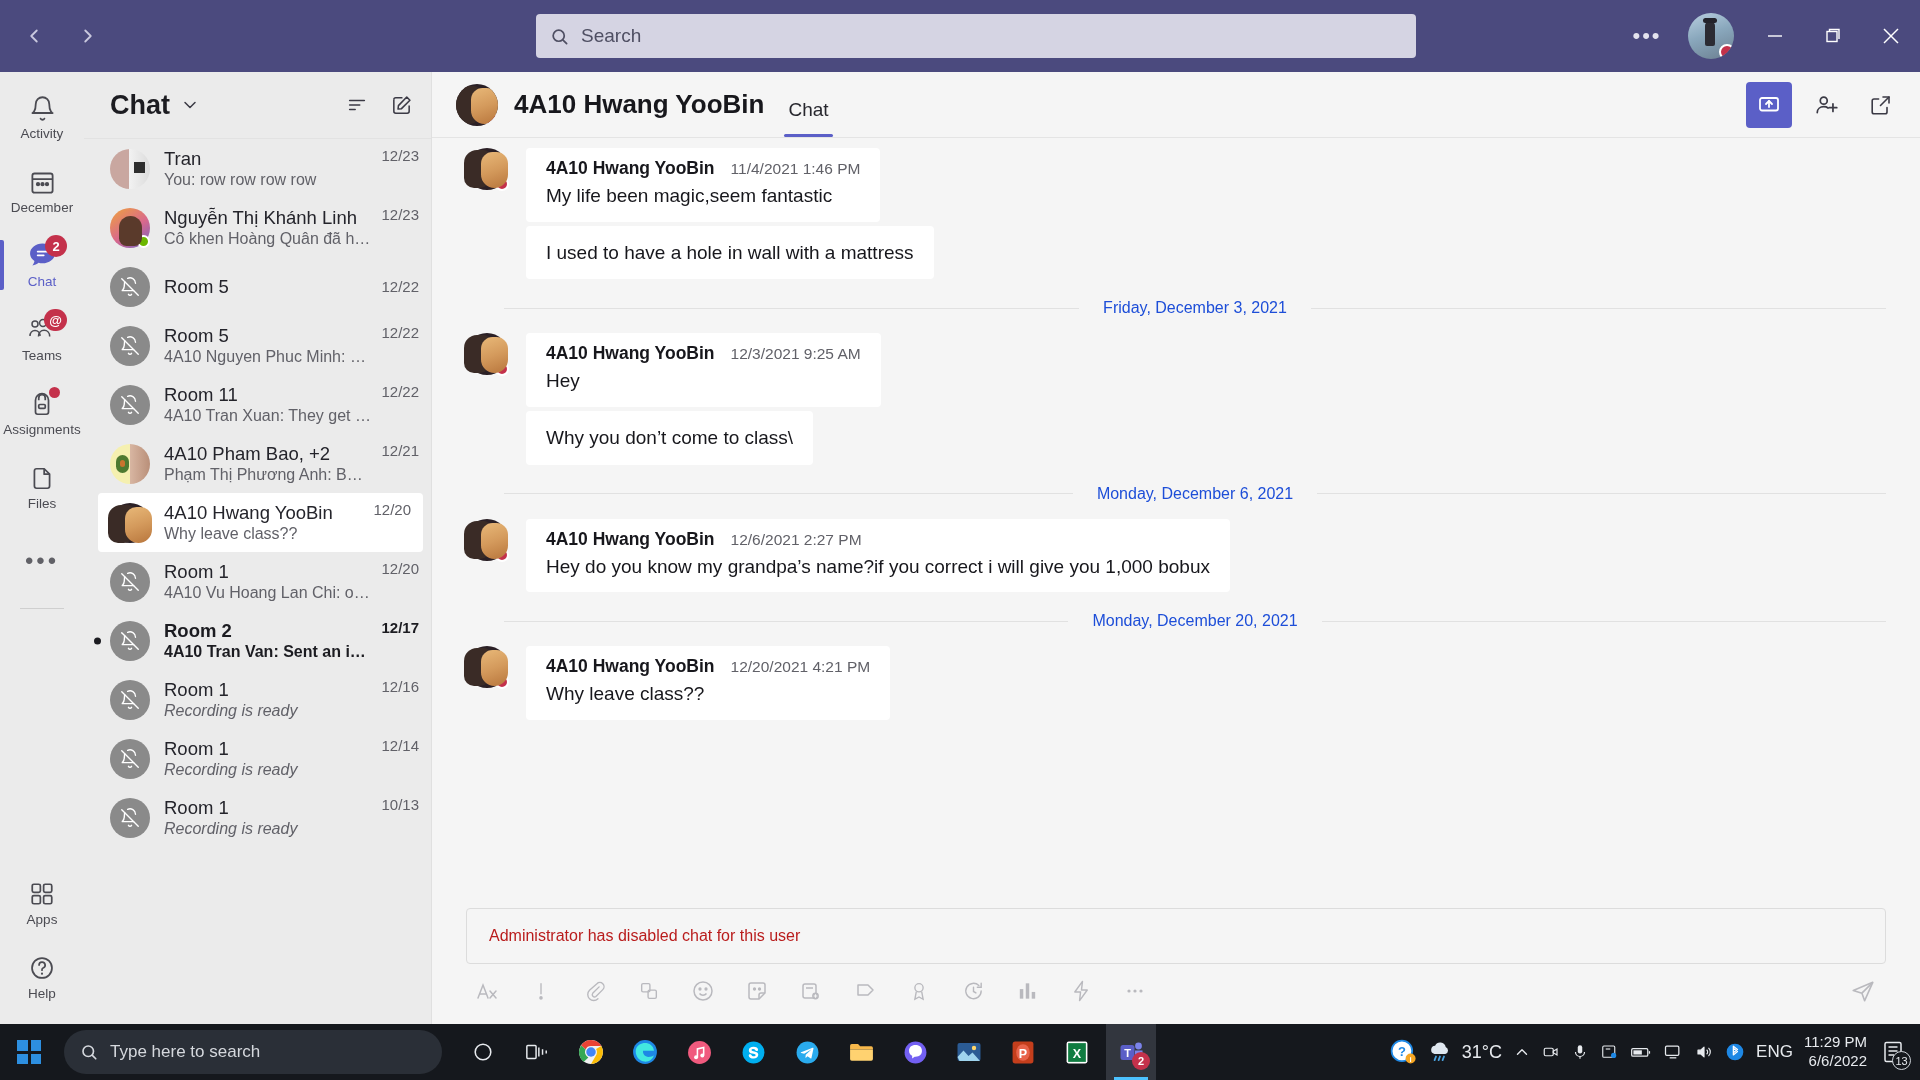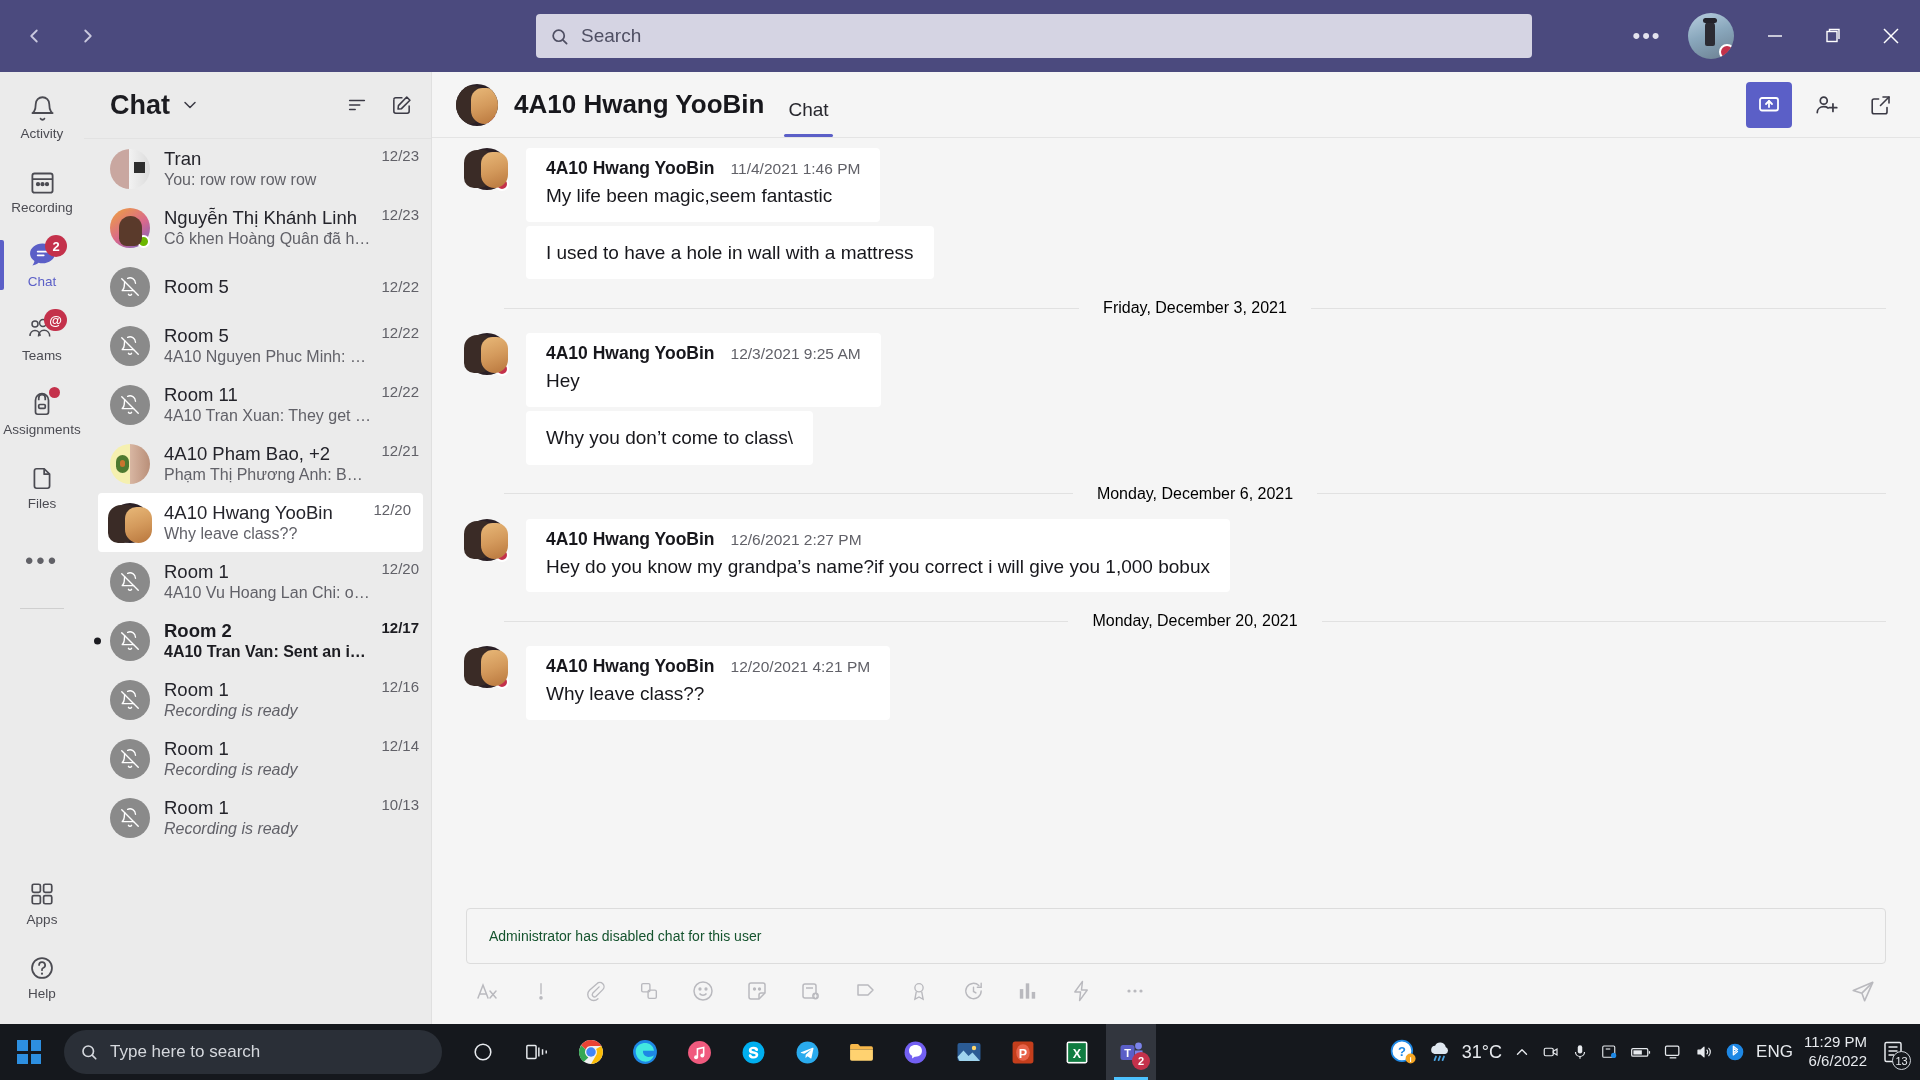--- a/index.html
+++ b/index.html
@@ -15,21 +15,21 @@
     position: absolute; top: 0; left: 0; width: 1920px; height: 72px;
     background: #4b4a7e; display: flex; align-items: center;
   }
   .nav-arrows { display: flex; align-items: center; gap: 18px; margin-left: 16px; width: 90px;}
   .nav-arrow {
     width: 44px; height: 44px; display: flex; align-items: center; justify-content: center;
     color: #c9c8de; cursor: pointer;
   }
   .search-wrap { flex: 0 0 auto; margin-left: 430px; }
   .searchbox {
-    width: 996px; height: 44px; background: #d5d4e3; border-radius: 4px;
+    width: 880px; height: 44px; background: #d5d4e3; border-radius: 4px;
     display: flex; align-items: center; padding: 4px 14px; gap: 12px; cursor: text;
   }
   .search-ph { color: #4f4f63; font-size: 19px; }
   .titlebar-right {
     position: absolute; right: 0; top: 0; height: 72px; display: flex;
     align-items: center; gap: 0;
   }
   .tb-btn {
     width: 58px; height: 72px; display: flex; align-items: center; justify-content: center;
     color: #ffffff; cursor: pointer;
@@ -187,29 +187,29 @@
     background: #ffffff; border-radius: 4px; padding: 10px 20px 13px 20px;
     max-width: 980px; display: inline-block;
   }
   .bubble-meta { display: flex; align-items: baseline; gap: 16px; margin-bottom: 4px; }
   .b-author { font-size: 17.5px; font-weight: 700; color: #17171c; }
   .b-time { font-size: 15.5px; color: #616168; }
   .b-text { font-size: 19px; color: #17171c; line-height: 1.35; }
   .b-follow { padding-top: 14px; padding-bottom: 14px; }
   .day-sep { display: flex; align-items: center; padding: 16px 34px 16px 72px; }
   .day-line { flex: 1 1 auto; height: 1px; background: #e1e1e1; }
-  .day-label { font-size: 16px; color: #000000; padding: 0 24px; white-space: nowrap; }
+  .day-label { font-size: 16px; color: #1d4ed8; padding: 0 24px; white-space: nowrap; }
 
   
   .compose { padding: 4px 34px 16px 34px; }
   .compose-box {
     border: 1px solid #dcdcdc; border-radius: 4px; background: #f5f5f5;
     height: 56px; display: flex; align-items: center; padding: 0 22px;
   }
-  .compose-ph { font-size: 14px; color: #14532d; }
+  .compose-ph { font-size: 16px; color: #b91c1c; }
   .compose-tools { display: flex; align-items: center; gap: 20px; padding: 10px 10px 0 4px; position: relative;}
   .ctool { width: 34px; height: 34px; display:flex; align-items:center; justify-content:center; color:#b9b9be; cursor: pointer;}
   .send-btn { margin-left: auto; color: #b9b9be; cursor: pointer; display:flex; }
 
   
   .taskbar {
     position: absolute; left: 0; bottom: 0; width: 1920px; height: 56px;
     background: #15181d; display: flex; align-items: center;
   }
   .start-btn { width: 58px; height: 56px; display: flex; align-items: center; justify-content: center; cursor: pointer; }
@@ -315,21 +315,21 @@
     <div class="rail-item">
       <div class="rail-icon">
         <svg class="ic" width="27" height="27" viewBox="0 0 24 24" fill="none" stroke="currentColor" stroke-width="1.6">
             <rect x="3" y="4" width="18" height="17" rx="2"></rect>
             <line x1="3" y1="9" x2="21" y2="9"></line>
             <circle cx="8" cy="13.5" r="1.1" fill="currentColor"></circle>
             <circle cx="12" cy="13.5" r="1.1" fill="currentColor"></circle>
             <circle cx="16" cy="13.5" r="1.1" fill="currentColor"></circle>
           </svg>
       </div>
-      <span>Recording</span>
+      <span>December</span>
     </div>
 
     <div class="rail-item active">
       <div class="rail-icon">
         <svg class="ic" width="29" height="28" viewBox="0 0 28 26" fill="#5b5fc7">
             <path d="M14 1C7.4 1 2 5.3 2 10.6c0 2.9 1.6 5.5 4.2 7.2-.2 1.6-.9 3-2 4.3 2.3-.3 4.4-1.2 6-2.5 1.2.3 2.5.5 3.8.5 6.6 0 12-4.3 12-9.5S20.6 1 14 1z"></path>
             <rect x="8.5" y="8" width="11" height="1.6" rx=".8" fill="#fff"></rect>
             <rect x="8.5" y="11.6" width="7.5" height="1.6" rx=".8" fill="#fff"></rect>
           </svg>
         <span class="rail-badge">2</span>

